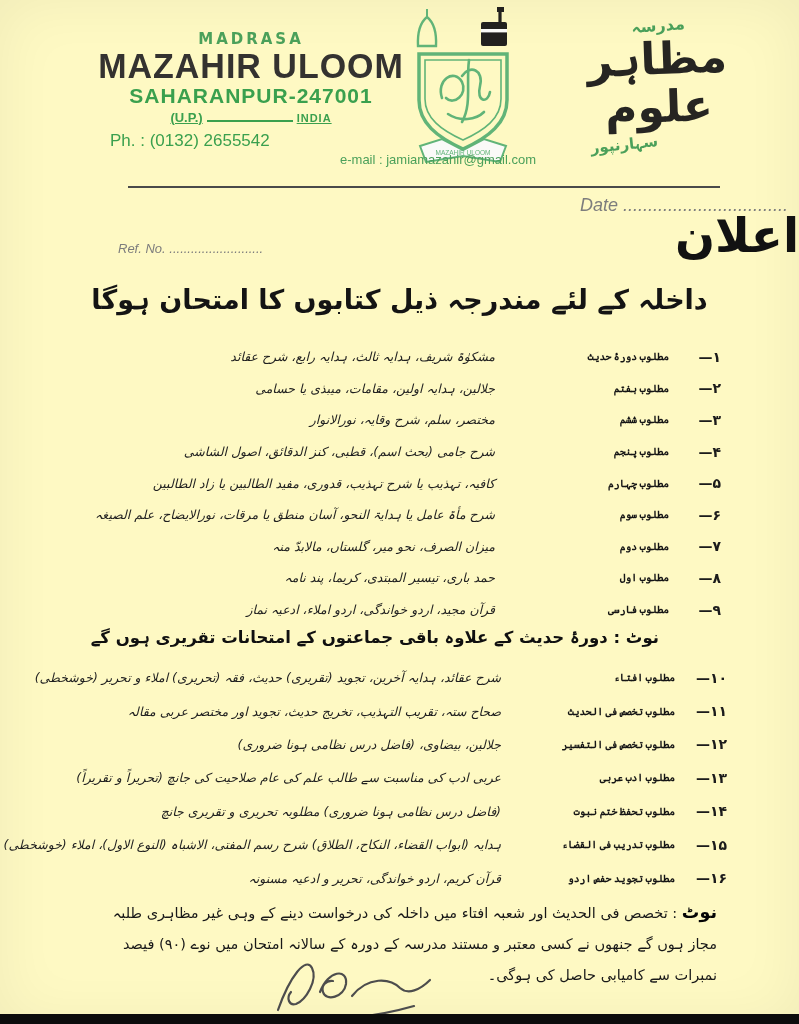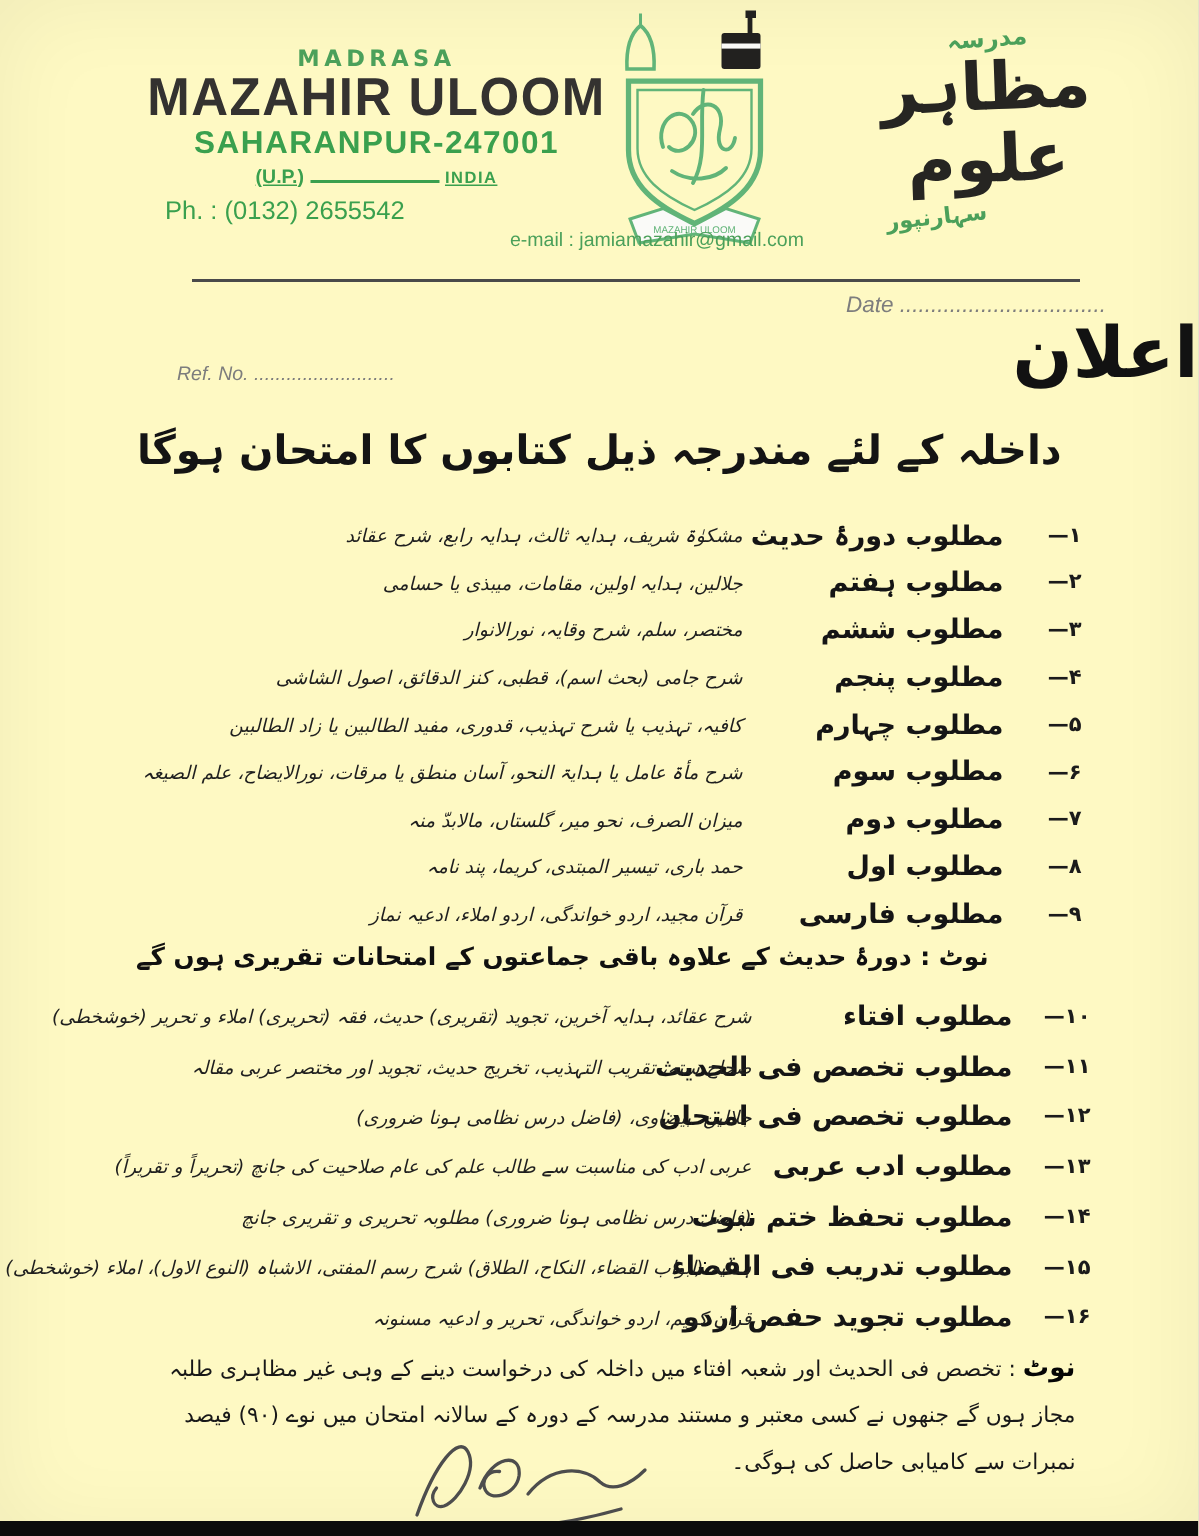--- a/index.html
+++ b/index.html
@@ -25,34 +25,34 @@
   .emblem   { position:absolute; top:6px; left:396px; width:134px; height:164px; }
   .hdr-right{ position:absolute; top:16px; left:538px; width:240px; text-align:center; direction:rtl; }
   .ur-top   { color:#4ba05a; font-size:16px; font-weight:700; transform:rotate(-4deg); }
   .ur-name  { color:#262522; font-size:44px; font-weight:800; line-height:1.1; transform:rotate(-2deg); }
   .ur-city  { color:#4ba05a; font-size:15px; font-weight:700; text-align:right; padding-right:120px; transform:rotate(-6deg); }
   .email    { position:absolute; top:152px; left:340px; width:280px; text-align:left;
               color:#4ba05a; font-size:13px; font-family:"Liberation Sans", sans-serif; }
   .rule     { position:absolute; top:186px; left:128px; width:592px; border-top:2px solid #4a4a4a; }
   .refno    { position:absolute; top:197px; left:118px; color:#7d7d7d; font-size:13px; font-style:italic;
               font-family:"Liberation Sans", sans-serif;margin-top:44px; }
-  .dateline { position:absolute; top:195px; left:564px; color:#7d7d7d; font-size:15px; font-style:italic;
+  .dateline { position:absolute; top:195px; left:580px; color:#7d7d7d; font-size:18px; font-style:italic;
               font-family:"Liberation Sans", sans-serif; }
   
   .doc-title   { position:absolute; top:208px; left:0; width:100%; text-align:right;
                  font-size:47px; font-weight:800; color:#121212; }
   .doc-subtitle{ position:absolute; top:284px; left:0; width:100%; text-align:center; direction:rtl;
                  font-size:27px; font-weight:800; color:#141414; }
   .list { position:absolute; left:40px; direction:rtl; }
   .list1 { top:341px; right:78px; left:60px; }
   .list2 { top:661px; right:72px; left:36px; }
   .row  { display:flex; direction:rtl; align-items:center; height:31.6px; }
   .list2 .row { height:33.4px; }
   .num  { width:52px; flex:0 0 52px; font-size:14px; font-weight:700; color:#1b1b1b; }
-  .cls  { width:174px; flex:0 0 174px; font-size:18px; font-weight:700; white-space:nowrap; color:#151515; }
+  .cls  { width:174px; flex:0 0 174px; font-size:10px; font-weight:700; white-space:nowrap; color:#151515;font-family:Liberation Serif, serif; }
   .books{ flex:1 1 auto; min-width:0; font-size:12.5px; white-space:nowrap; text-align:right;
           overflow:visible; color:#1f1f1f;font-style:italic; }
   .note1{ position:absolute; top:628px; right:140px; direction:rtl;
           font-size:16.5px; font-weight:800; color:#101010; }
   .note2{ position:absolute; top:897px; right:82px; left:96px; direction:rtl;
           font-size:14.5px; line-height:31px; text-align:right; color:#181818; }
   .note2-label{ font-weight:800; font-size:17.5px; color:#050505; }
   .signature { position:absolute; left:268px; top:946px; width:180px; height:80px; }
   .bottom-bar{ position:absolute; left:0; bottom:0; width:100%; height:10px; background:#0c0c0c; }
 </style>
@@ -170,21 +170,21 @@
         <span class="cls">مطلوب افتاء</span>
         <span class="books">شرح عقائد، ہدایہ آخرین، تجوید (تقریری) حدیث، فقہ (تحریری) املاء و تحریر (خوشخطی)</span>
       </div>
     <div class="row">
         <span class="num">۱۱—</span>
         <span class="cls">مطلوب تخصص فی الحدیث</span>
         <span class="books">صحاح ستہ، تقریب التہذیب، تخریج حدیث، تجوید اور مختصر عربی مقالہ</span>
       </div>
     <div class="row">
         <span class="num">۱۲—</span>
-        <span class="cls">مطلوب تخصص فی امتحان</span>
+        <span class="cls">مطلوب تخصص فی التفسیر</span>
         <span class="books">جلالین، بیضاوی، (فاضل درس نظامی ہونا ضروری)</span>
       </div>
     <div class="row">
         <span class="num">۱۳—</span>
         <span class="cls">مطلوب ادب عربی</span>
         <span class="books">عربی ادب کی مناسبت سے طالب علم کی عام صلاحیت کی جانچ (تحریراً و تقریراً)</span>
       </div>
     <div class="row">
         <span class="num">۱۴—</span>
         <span class="cls">مطلوب تحفظ ختم نبوت</span>

